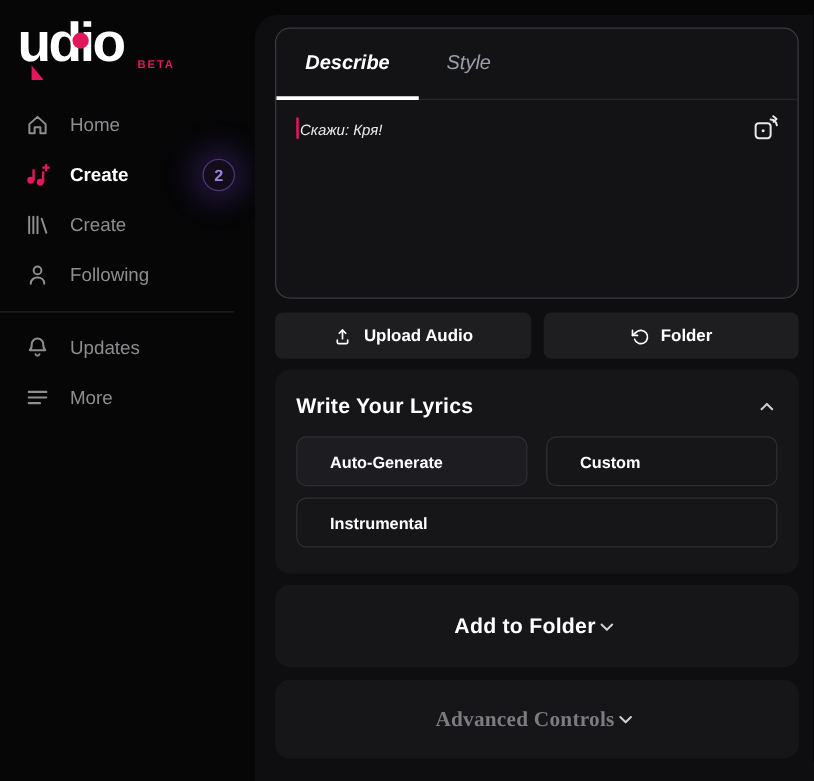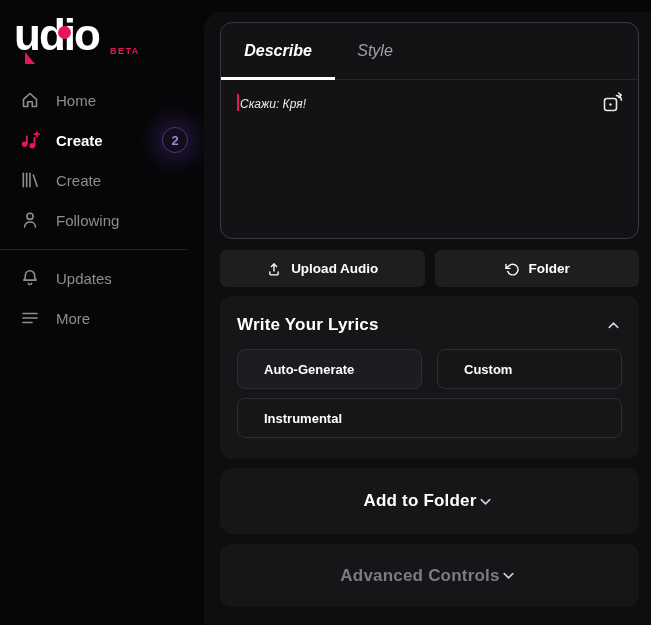--- a/index.html
+++ b/index.html
@@ -57,21 +57,21 @@
   .opts{display:grid;grid-template-columns:1fr 1fr;gap:9px 15px;margin-top:14px;}
   .opt{height:40px;border:1px solid #2e2e33;border-radius:8px;display:flex;align-items:center;
        padding-left:26px;font-size:13px;font-weight:bold;color:#fff;background:transparent;cursor:pointer;
        font-family:inherit;}
   .opt.selected{background:#1d1d21;}
   .opt-full{grid-column:1/-1;}
 
   .card-collapsed{height:66px;display:flex;align-items:center;justify-content:center;
                   padding:0 19px 0 17px;cursor:pointer;}
   .card-advanced{height:63px;margin-top:10px;}
-  .card-advanced .card-title{color:#7b7b81;}
+  .card-advanced .card-title{color:#7b7b81;font-family:Liberation Serif, serif;}
 </style>
 </head>
 <body>
 
 <div class="screen">
 
   <div class="sidebar">
 
     <div class="logo">
       <span class="logo-word">udio</span>

